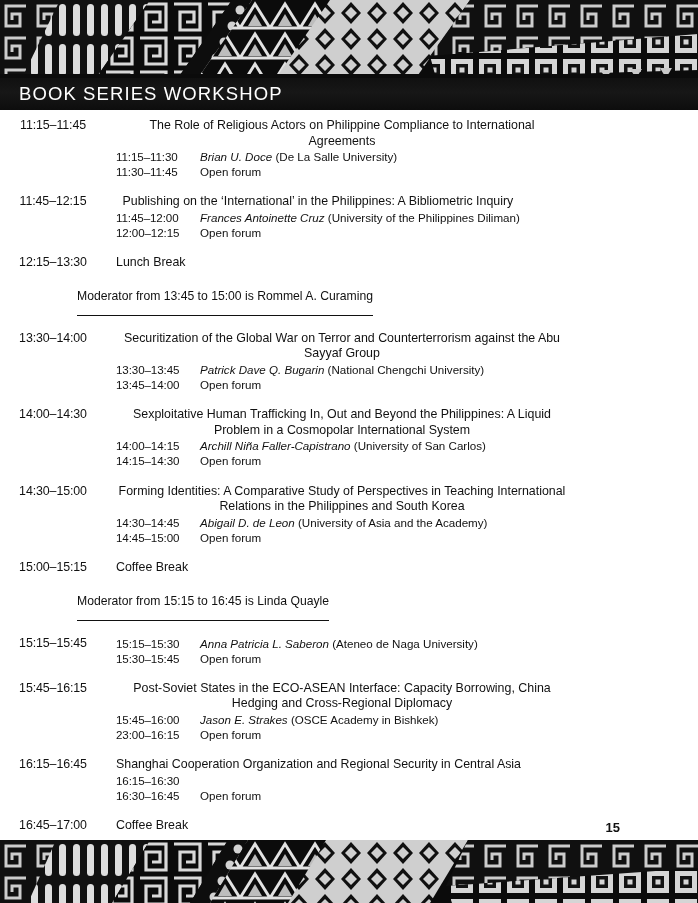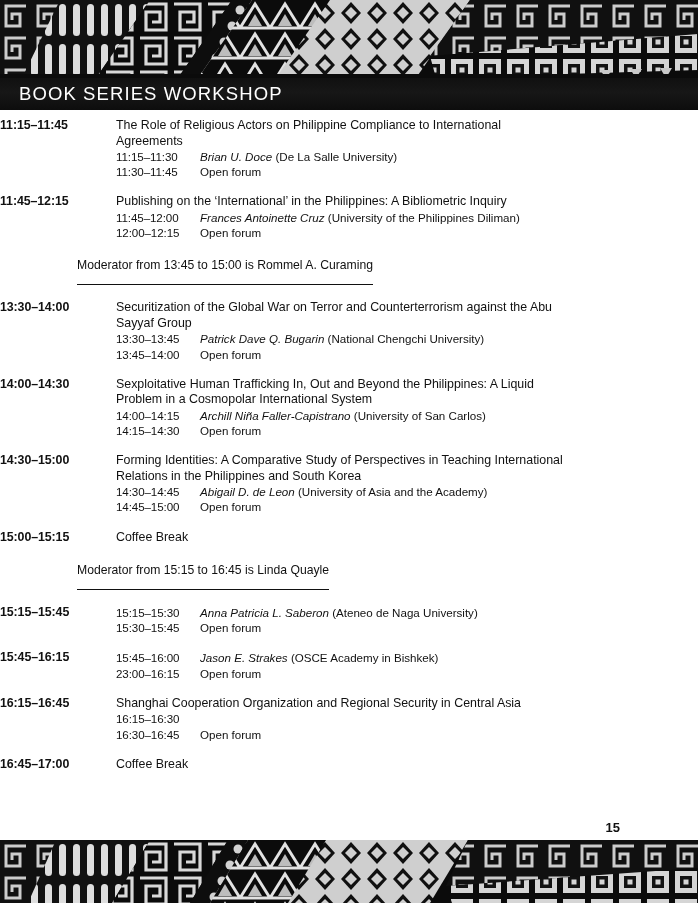--- a/index.html
+++ b/index.html
@@ -59,36 +59,37 @@
 
   .session {
     display: flex;
     align-items: flex-start;
     margin-bottom: 15px;
   }
 
   .slot-time {
     width: 106px;
     min-width: 106px;
-    text-align: left;
-    font-weight: bold;
+    text-align: center;
+    font-weight: normal;
     font-size: 12.4px;
     line-height: 15.5px;
     letter-spacing: -0.1px;
     padding-right: 0;
   }
   .slot-body {
     padding-left: 10px;
     font-size: 12.4px;
     line-height: 15.5px;
     max-width: 452px;
   }
   .slot-title {
     font-size: 12.4px;
     line-height: 15.5px;
+    text-align: center;
   }
 
   .subitem {
     display: flex;
     align-items: baseline;
   }
   .sub-time {
     width: 84px;
     min-width: 84px;
     font-size: 11.6px;
@@ -224,20 +225,26 @@
         <div class="subitem">
           <span class="sub-time">11:45–12:00</span>
           <span class="sub-text"><span class="speaker">Frances Antoinette Cruz</span> <span>(University of the Philippines Diliman)</span></span>
         </div>
         <div class="subitem">
           <span class="sub-time">12:00–12:15</span>
           <span class="sub-text"><span>Open forum</span></span>
         </div>
       </div>
     </div>
+    <div class="session break-row">
+      <div class="slot-time">12:15–13:30</div>
+      <div class="slot-body">
+        <div class="slot-title">Lunch Break</div>
+      </div>
+    </div>
     <div class="moderator-row"><span class="moderator-line">Moderator from 13:45 to 15:00 is Rommel A. Curaming</span></div>
     <div class="session">
       <div class="slot-time">13:30–14:00</div>
       <div class="slot-body">
         <div class="slot-title">Securitization of the Global War on Terror and Counterterrorism against the Abu Sayyaf Group</div>
         <div class="subitem">
           <span class="sub-time">13:30–13:45</span>
           <span class="sub-text"><span class="speaker">Patrick Dave Q. Bugarin</span> <span>(National Chengchi University)</span></span>
         </div>
         <div class="subitem">
@@ -290,20 +297,21 @@
         </div>
         <div class="subitem">
           <span class="sub-time">15:30–15:45</span>
           <span class="sub-text"><span>Open forum</span></span>
         </div>
       </div>
     </div>
     <div class="session">
       <div class="slot-time">15:45–16:15</div>
       <div class="slot-body">
+        <div class="slot-title">Post-Soviet States in the ECO-ASEAN Interface: Capacity Borrowing, China Hedging and Cross-Regional Diplomacy</div>
         <div class="subitem">
           <span class="sub-time">15:45–16:00</span>
           <span class="sub-text"><span class="speaker">Jason E. Strakes</span> <span>(OSCE Academy in Bishkek)</span></span>
         </div>
         <div class="subitem">
           <span class="sub-time">23:00–16:15</span>
           <span class="sub-text"><span>Open forum</span></span>
         </div>
       </div>
     </div>

